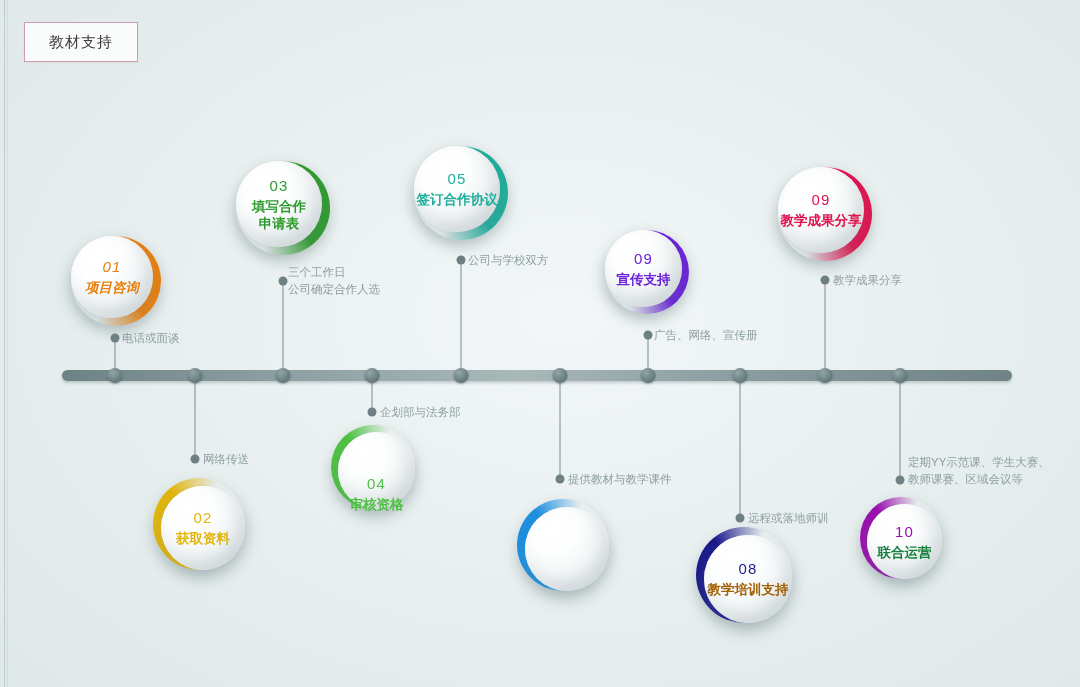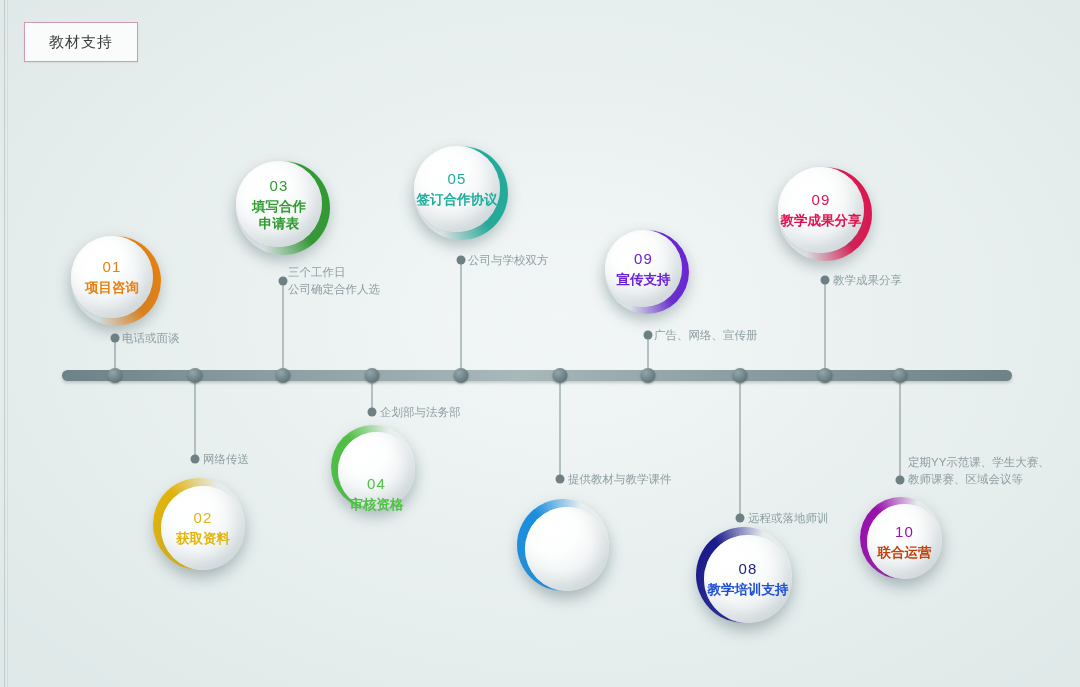--- a/index.html
+++ b/index.html
@@ -88,21 +88,21 @@
 
 <div id="layer">
     <div class="conn" style="left: 115px; top: 338px; height: 37px;"></div>
     <div class="anchor-dot" style="left: 115px; top: 338px;"></div>
     <div class="note right" style="left: 122px; top: 338px;">
       <div>电话或面谈</div>
     </div>
     <div class="bubble" style="left: 116px; top: 281px; width: 90px; height: 90px;">
       <div class="ring" style="background: conic-gradient(from 20deg, rgb(232, 128, 15) 0deg, rgb(232, 128, 15) 120deg, rgba(255, 255, 255, 0) 185deg, rgba(255, 255, 255, 0) 330deg, rgb(232, 128, 15) 360deg); box-shadow: rgba(110, 130, 135, 0.35) 0px 6px 14px;"></div>
       <div class="ball" style="width: 82px; height: 82px; left: 0px; top: 0px;"></div>
-      <div class="txt" style="transform: translate(-4px, -4px);">
+      <div class="txt" style="transform: translate(-4px, -4px); font-style: italic;">
         <div class="num" style="color: rgb(232, 128, 15);">01</div>
         <div class="lbl" style="color: rgb(232, 128, 15);">
           <div>项目咨询</div>
         </div>
       </div>
     </div>
     <div class="conn" style="left: 195px; top: 375px; height: 84px;"></div>
     <div class="anchor-dot" style="left: 195px; top: 459px;"></div>
     <div class="note right" style="left: 203px; top: 459px;">
       <div>网络传送</div>
@@ -191,21 +191,21 @@
     <div class="conn" style="left: 740px; top: 375px; height: 143px;"></div>
     <div class="anchor-dot" style="left: 740px; top: 518px;"></div>
     <div class="note right" style="left: 748px; top: 518px;">
       <div>远程或落地师训</div>
     </div>
     <div class="bubble" style="left: 744px; top: 575px; width: 96px; height: 96px;">
       <div class="ring" style="background: conic-gradient(from 200deg, rgb(27, 27, 140) 0deg, rgb(27, 27, 140) 120deg, rgba(255, 255, 255, 0) 185deg, rgba(255, 255, 255, 0) 330deg, rgb(27, 27, 140) 360deg); box-shadow: rgba(110, 130, 135, 0.35) 0px 6px 14px;"></div>
       <div class="ball" style="width: 88px; height: 88px; left: 8px; top: 8px;"></div>
       <div class="txt" style="transform: translate(4px, 4px);">
         <div class="num" style="color: rgb(27, 27, 140);">08</div>
-        <div class="lbl" style="color: #1d4ed8; font-family: Liberation Serif, serif;">
+        <div class="lbl" style="color: #a16207; font-family: Liberation Serif, serif;">
           <div>教学培训支持</div>
         </div>
       </div>
     </div>
     <div class="conn" style="left: 825px; top: 280px; height: 95px;"></div>
     <div class="anchor-dot" style="left: 825px; top: 280px;"></div>
     <div class="note right" style="left: 833px; top: 280px;">
       <div>教学成果分享</div>
     </div>
     <div class="bubble" style="left: 825px; top: 214px; width: 94px; height: 94px;">
@@ -222,21 +222,21 @@
     <div class="anchor-dot" style="left: 900px; top: 480px;"></div>
     <div class="note right two" style="left: 908px; top: 471px; transform: translateY(-50%);">
       <div>定期YY示范课、学生大赛、</div>
       <div>教师课赛、区域会议等</div>
     </div>
     <div class="bubble" style="left: 901px; top: 538px; width: 82px; height: 82px;">
       <div class="ring" style="background: conic-gradient(from 200deg, rgb(154, 15, 174) 0deg, rgb(154, 15, 174) 120deg, rgba(255, 255, 255, 0) 185deg, rgba(255, 255, 255, 0) 330deg, rgb(154, 15, 174) 360deg); box-shadow: rgba(110, 130, 135, 0.35) 0px 6px 14px;"></div>
       <div class="ball" style="width: 75px; height: 75px; left: 7px; top: 7px;"></div>
       <div class="txt" style="transform: translate(3.5px, 3.5px);">
         <div class="num" style="color: rgb(154, 15, 174);">10</div>
-        <div class="lbl" style="color: #c2410c;">
+        <div class="lbl" style="color: #15803d;">
           <div>联合运营</div>
         </div>
       </div>
     </div>
   </div>
 
 <div class="axis"></div>
 
 <div class="axis-dot" style="left: 115px;"></div>
 <div class="axis-dot" style="left: 195px;"></div>

